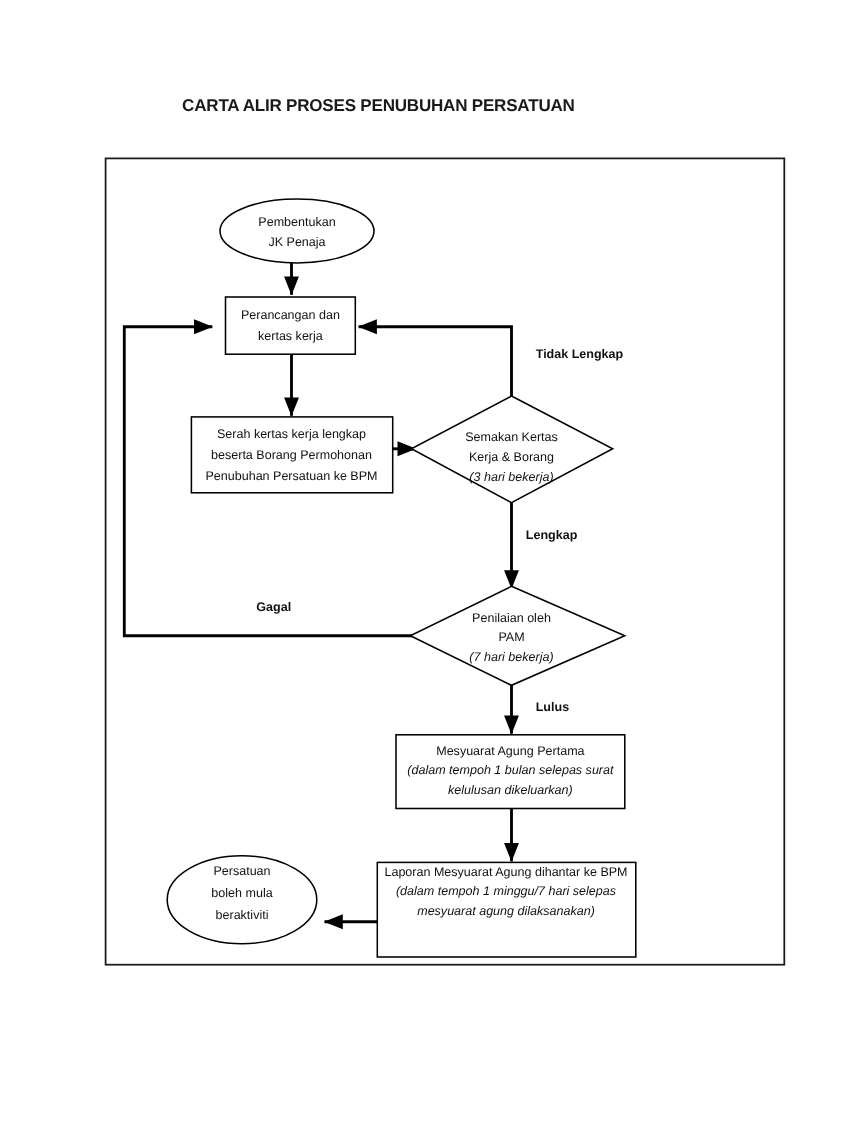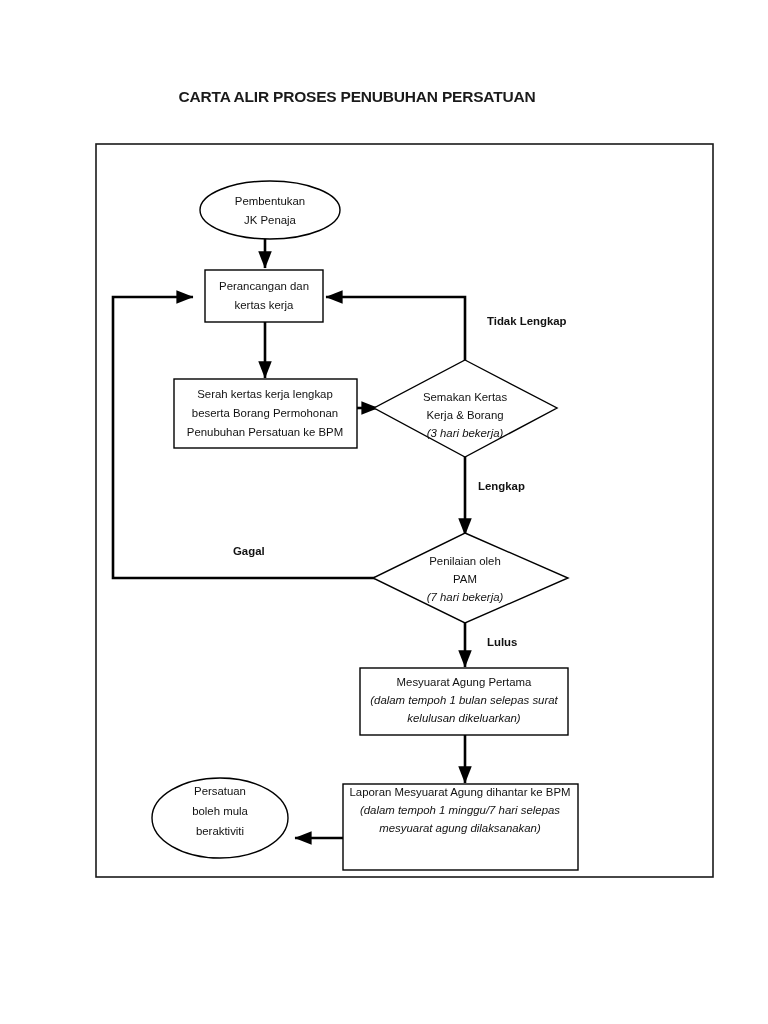--- a/index.html
+++ b/index.html
@@ -15,21 +15,21 @@
     overflow: hidden;
   }
   #page {
     position: relative;
     width: 768px;
     height: 1024px;
     background: #ffffff;
   }
   #chart-title {
     position: absolute;
-    left: 13px;
+    left: 0;
     top: 88px;
     width: 688px;
     text-align: center;
     font-family: "Liberation Sans", sans-serif;
     font-size: 15.5px;
     font-weight: bold;
     letter-spacing: -0.2px;
     color: #1a1a1a;
     white-space: nowrap;
   }

